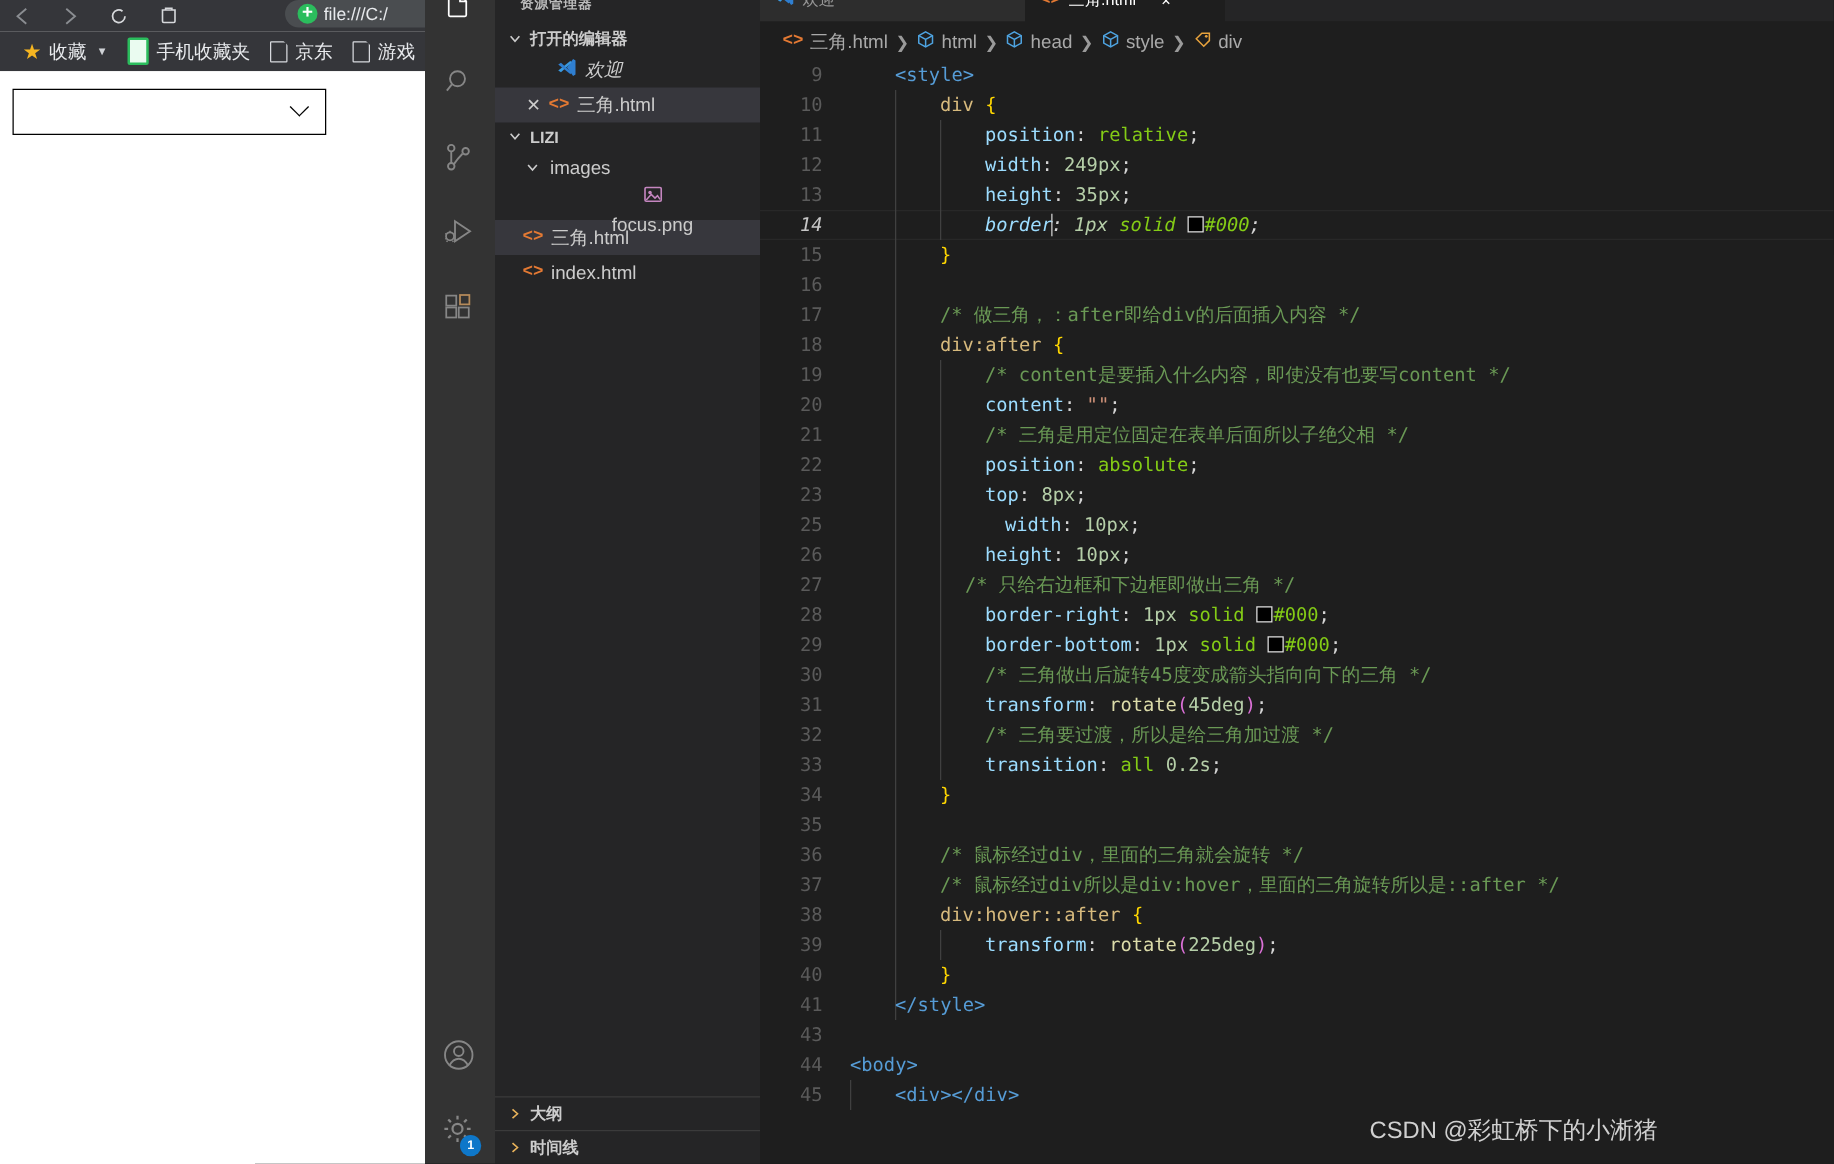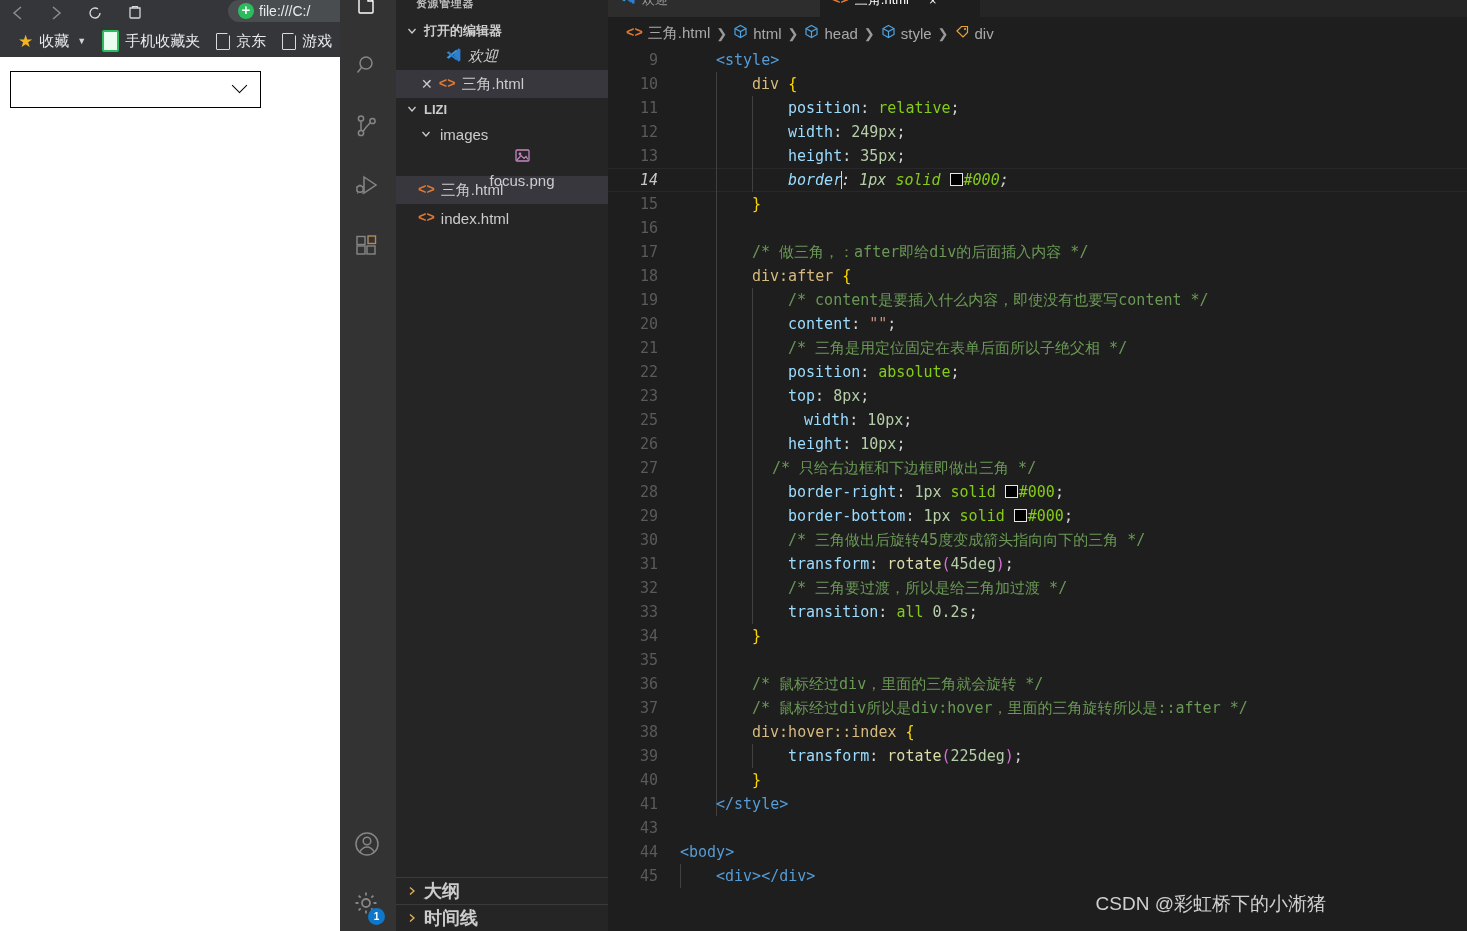--- a/index.html
+++ b/index.html
@@ -99,21 +99,21 @@
   }
   .tree-row.sel { background: #37373d; }
   .tree-row .lbl { white-space: nowrap; }
   .code-ico { color: #e37933; font-size: 14px; font-weight: bold; font-family: "Liberation Mono", monospace; }
   .x-ico { color: #cccccc; font-size: 14px; }
   .img-ico { color: #c586c0; font-size: 13px; }
 
   .bottom-panels { position: absolute; left: 0; bottom: 0; width: 212px; }
   .panel-head {
     height: 27px; display: flex; align-items: center; gap: 4px;
-    color: #cccccc; font-size: 18px; font-weight: bold;
+    color: #cccccc; font-size: 13px; font-weight: bold;
     padding-left: 8px; box-sizing: border-box;
     border-top: 1px solid #3b3b3b; background: #252526;
   }
   .panel-head .chev { color: #e8b25a; }
 
   
   .editor { position: absolute; left: 270px; top: 0; width: 859px; height: 931px; background: #1e1e1e; }
 
   .tabbar { position: absolute; left: 0; top: -18px; width: 859px; height: 35px; background: #252526; }
   .tab {
@@ -530,21 +530,21 @@
         <div class="line"><span class="ln">33</span><span class="guide" style="left:108px;"></span><span class="guide" style="left:144px;"></span><span class="txt" style="left:180px;"><span class="t-prop">transition</span><span class="t-punc">:</span> <span class="t-val">all</span> <span class="t-num">0.2s</span><span class="t-punc">;</span></span></div>
 
         <div class="line"><span class="ln">34</span><span class="guide" style="left:108px;"></span><span class="txt" style="left:144px;"><span class="t-yellow">}</span></span></div>
 
         <div class="line"><span class="ln">35</span><span class="guide" style="left:108px;"></span></div>
 
         <div class="line"><span class="ln">36</span><span class="guide" style="left:108px;"></span><span class="txt" style="left:144px;"><span class="t-cmt">/* 鼠标经过div，里面的三角就会旋转 */</span></span></div>
 
         <div class="line"><span class="ln">37</span><span class="guide" style="left:108px;"></span><span class="txt" style="left:144px;"><span class="t-cmt">/* 鼠标经过div所以是div:hover，里面的三角旋转所以是::after */</span></span></div>
 
-        <div class="line"><span class="ln">38</span><span class="guide" style="left:108px;"></span><span class="txt" style="left:144px;"><span class="t-sel">div:hover::index</span> <span class="t-yellow">{</span></span></div>
+        <div class="line"><span class="ln">38</span><span class="guide" style="left:108px;"></span><span class="txt" style="left:144px;"><span class="t-sel">div:hover::after</span> <span class="t-yellow">{</span></span></div>
 
         <div class="line"><span class="ln">39</span><span class="guide" style="left:108px;"></span><span class="guide" style="left:144px;"></span><span class="txt" style="left:180px;"><span class="t-prop">transform</span><span class="t-punc">:</span> <span class="t-fn">rotate</span><span class="t-paren">(</span><span class="t-num">225deg</span><span class="t-paren">)</span><span class="t-punc">;</span></span></div>
 
         <div class="line"><span class="ln">40</span><span class="guide" style="left:108px;"></span><span class="txt" style="left:144px;"><span class="t-yellow">}</span></span></div>
 
         <div class="line"><span class="ln">41</span><span class="guide" style="left:108px;"></span><span class="txt" style="left:108px;"><span class="t-tag">&lt;/style&gt;</span></span></div>
 
 
         <div class="line"><span class="ln">43</span></div>
 

